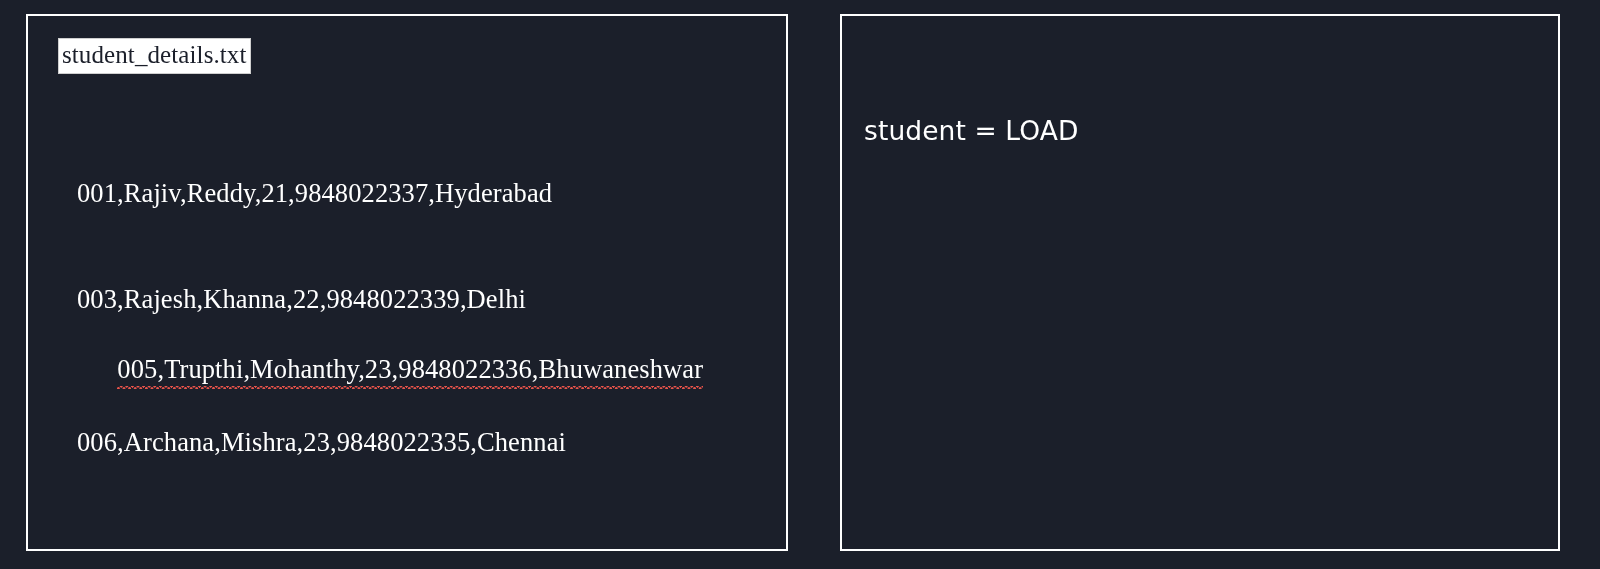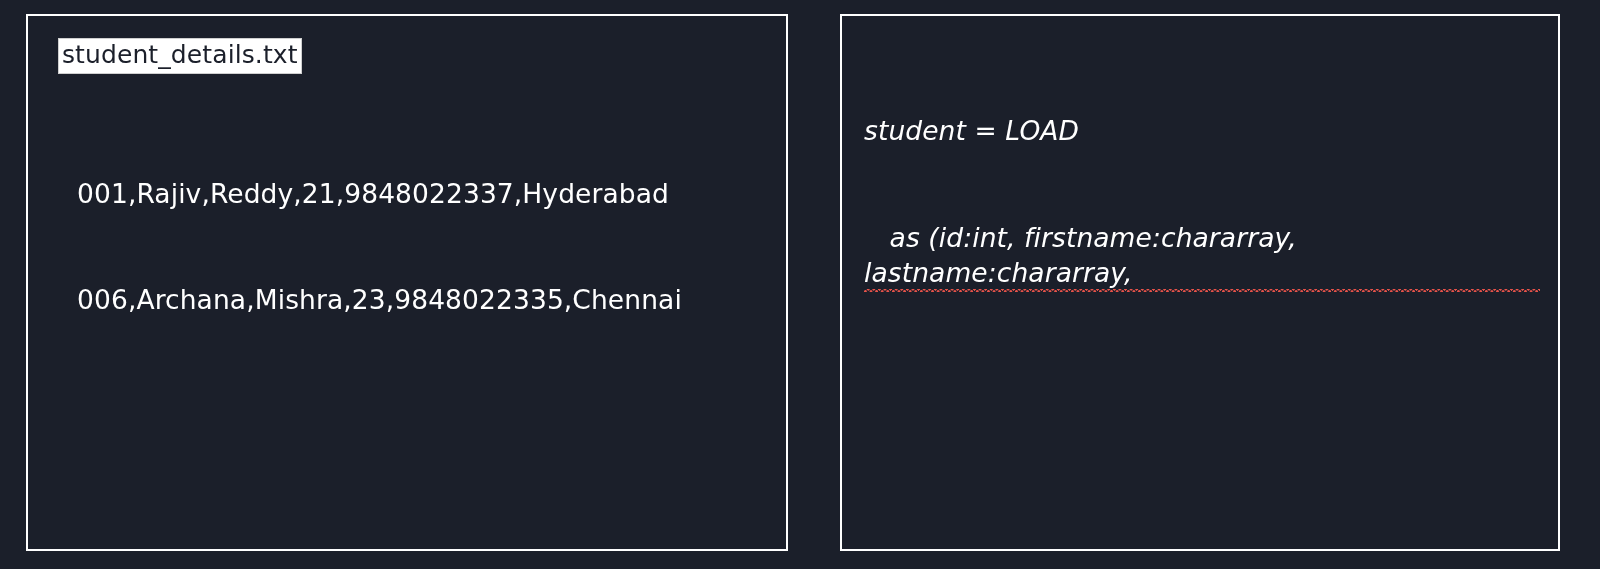--- a/index.html
+++ b/index.html
@@ -24,25 +24,25 @@
     padding: 14px 22px 18px 26px;
   }
   .panel {
     border: 2px solid #ffffff;
     box-sizing: border-box;
     background: transparent;
   }
   .panel-left {
     width: 762px;
     padding: 22px 14px 10px 30px;
+    font-family: Liberation Serif, serif;
   }
   .panel-right {
     width: 720px;
     padding: 26px 18px 10px 22px;
-    font-style: italic;
   }
   .filename {
     display: inline-block;
     background: #ffffff;
     color: #1b1f2a;
     font-size: 25px;
     line-height: 1.18;
     padding: 1px 3px 3px 3px;
     border: 1px solid #cfcfcf;
     letter-spacing: 0.1px;
@@ -85,30 +85,31 @@
 </style>
 </head>
 <body>
 
 <div class="stage">
 
   <div class="panel panel-left">
     <div class="filename">student_details.txt</div>
     <div class="data-block">
       <span class="data-line">001,Rajiv,Reddy,21,9848022337,Hyderabad</span>
+      <span class="data-line">003,Rajesh,Khanna,22,9848022339,Delhi</span>
+      <span class="data-line sq">005,Trupthi,Mohanthy,23,9848022336,Bhuwaneshwar</span>
       <span class="data-line">006,Archana,Mishra,23,9848022335,Chennai</span>
       
       
     </div>
   </div>
 
   <div class="panel panel-right">
     <div class="code-block">
       <span class="code-line">student = LOAD</span>
-      <span class="code-line sq">   as (id:int, firstname:chararray, lastname:chararray,</span>
       
       
       
       
       
       
       
     </div>
   </div>
 

